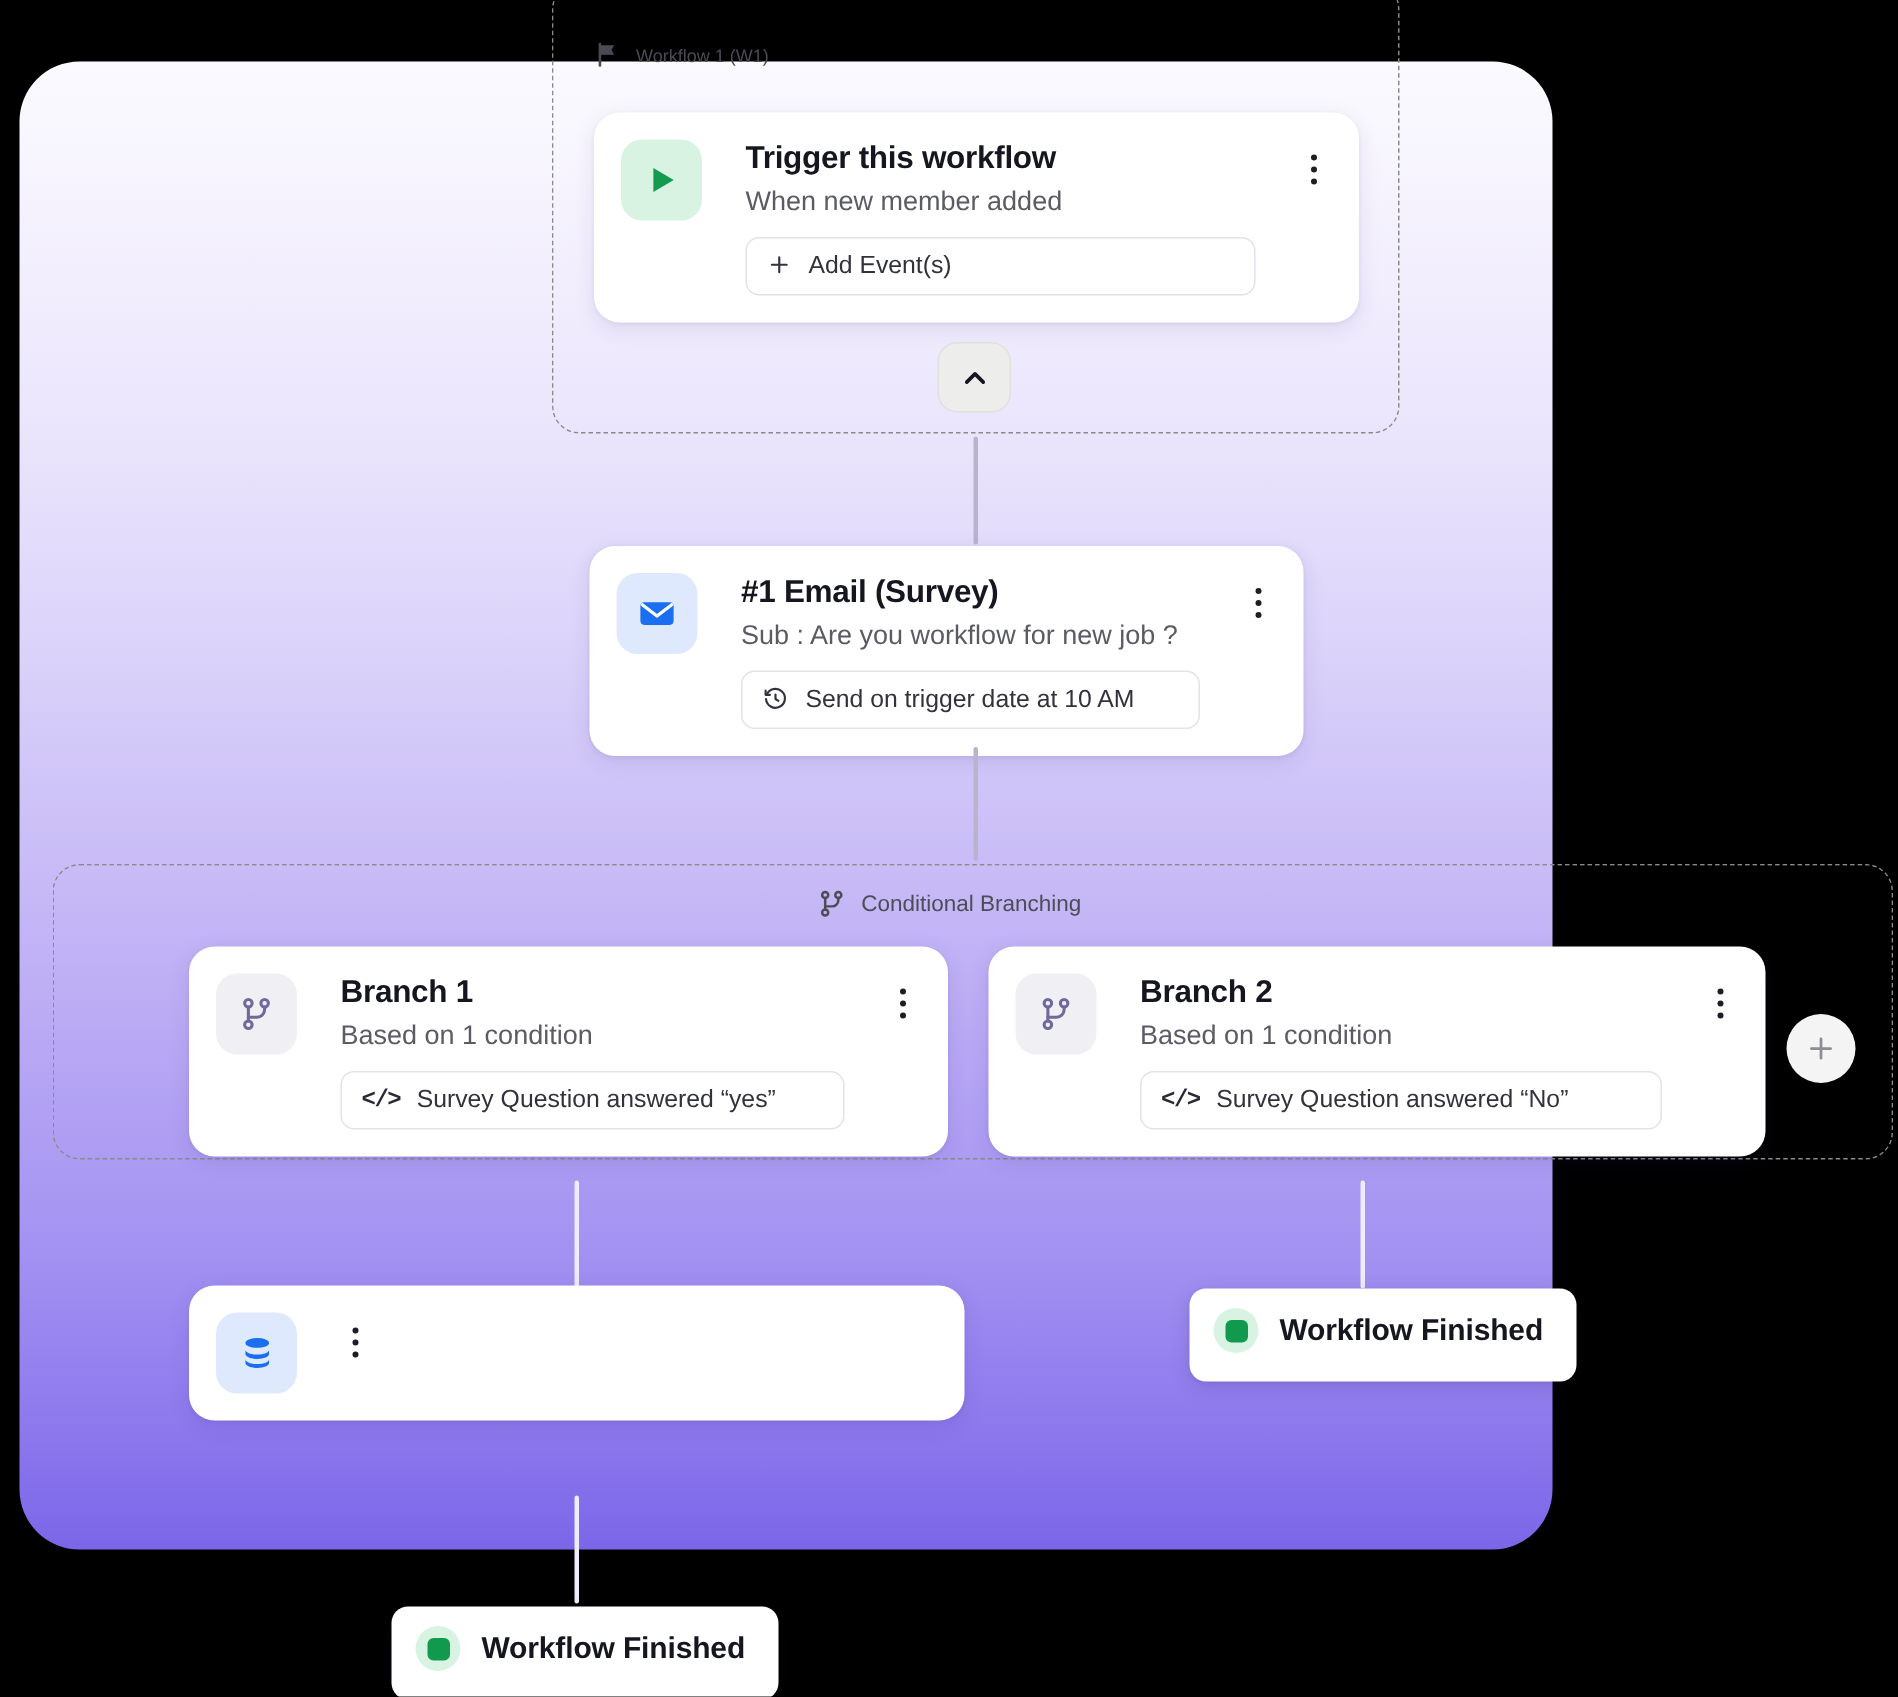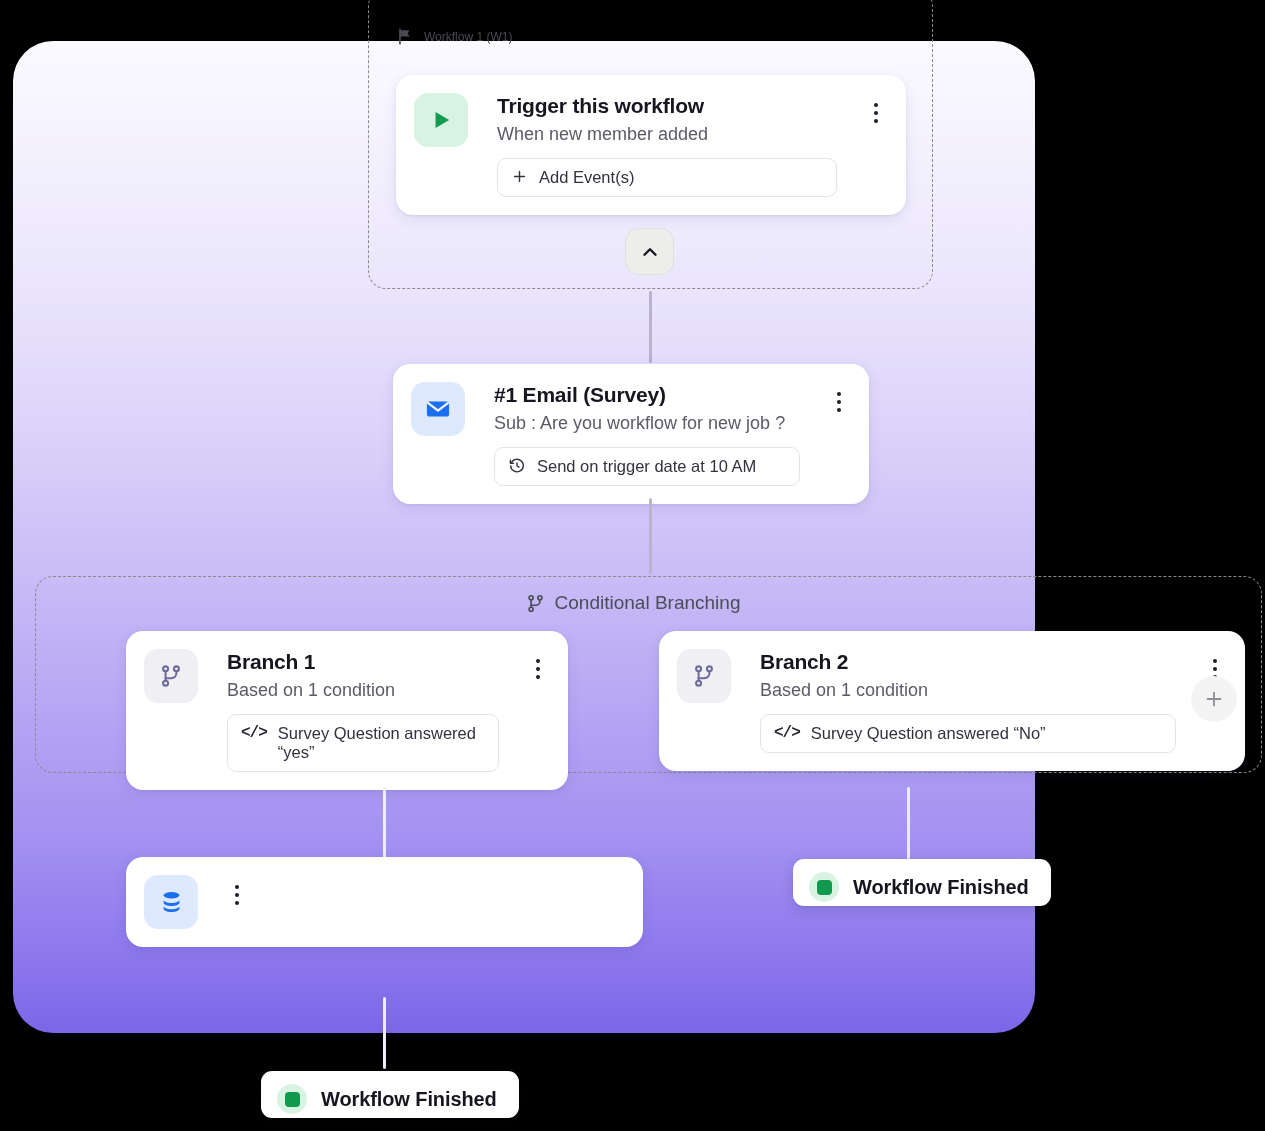--- a/index.html
+++ b/index.html
@@ -68,21 +68,21 @@
     gap: 9px;
     font-size: 12px;
     color: #4a4a55;
     white-space: nowrap;
   }
   #workflow-label { left: 396px; top: 27px; }
   #branching-label {
     left: 0; right: 0;
     top: 592px;
     justify-content: center;
-    font-size: 19px;
+    font-size: 15px;
     color: #4d4d57;
   }
 
   
   .card {
     position: absolute;
     background: #ffffff;
     border-radius: 17px;
     box-sizing: border-box;
     box-shadow: 0 4px 14px rgba(60,40,120,0.10), 0 1px 3px rgba(60,40,120,0.07);
@@ -148,22 +148,22 @@
   .kebab i {
     display: block;
     width: 4px; height: 4px;
     border-radius: 50%;
     background: #1d1d28;
   }
 
   
   #card-trigger { left: 396px; top: 75px;  width: 510px; }
   #card-email   { left: 393px; top: 364px; width: 476px; }
-  #card-branch1 { left: 126px; top: 631px; width: 442px; }
-  #card-branch2 { left: 659px; top: 631px; width: 586px; }
+  #card-branch1 { left: 126px; top: 631px; width: 506px; }
+  #card-branch2 { left: 659px; top: 631px; width: 518px; }
   #card-db      { left: 126px; top: 857px; width: 517px; }
 
   
   #collapse-btn {
     position: absolute;
     left: 625px; top: 228px;
     width: 49px; height: 47px;
     border-radius: 13px;
     background: #ededec;
     border: 1px solid #e0e0df;
@@ -199,21 +199,21 @@
   #conn-email-branch  { left: 649px; top: 498px; height: 76px; }
   #conn-b1-db   { left: 383px; top: 787px; height: 72px; }
   #conn-b2-fin  { left: 907px; top: 787px; height: 72px; }
   #conn-db-fin  { left: 383px; top: 997px; height: 72px; }
 
   
   .finish-badge {
     position: absolute;
     background: #ffffff;
     border-radius: 11px;
-    padding: 13px 22px 4px 16px;
+    padding: 13px 22px 19px 16px;
     display: flex;
     align-items: center;
     gap: 14px;
     box-shadow: 0 4px 14px rgba(30,20,60,0.13), 0 1px 3px rgba(30,20,60,0.08);
   }
   .finish-badge .dot-wrap {
     width: 30px; height: 30px;
     border-radius: 50%;
     background: #d9f3e3;
     display: flex;

